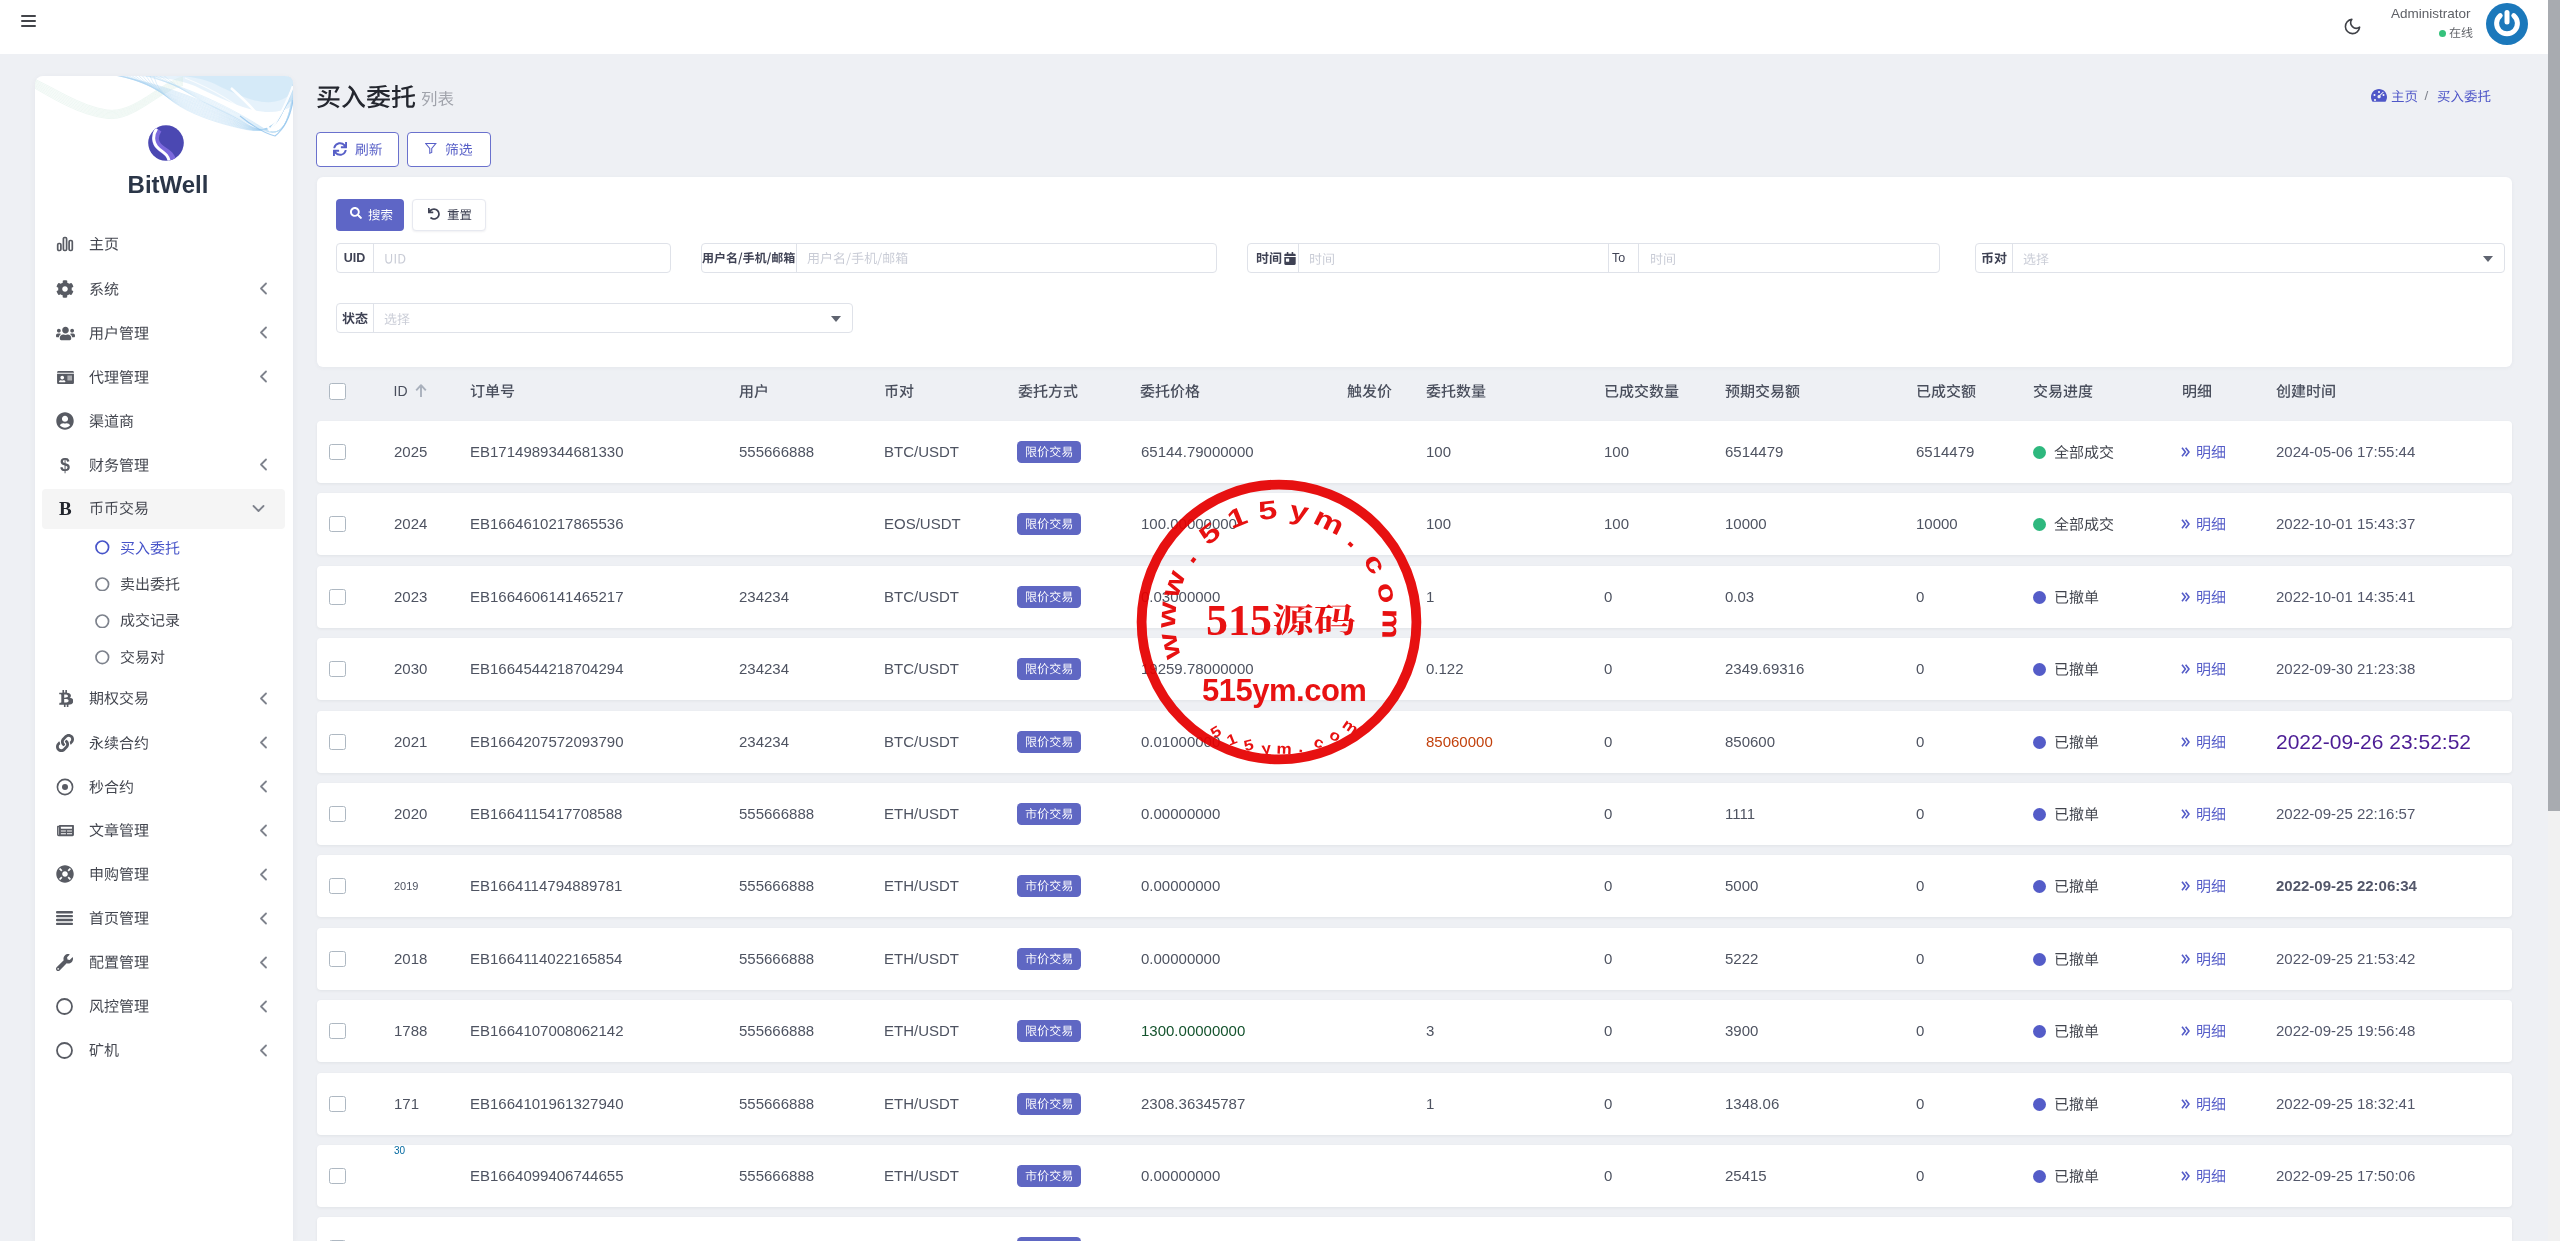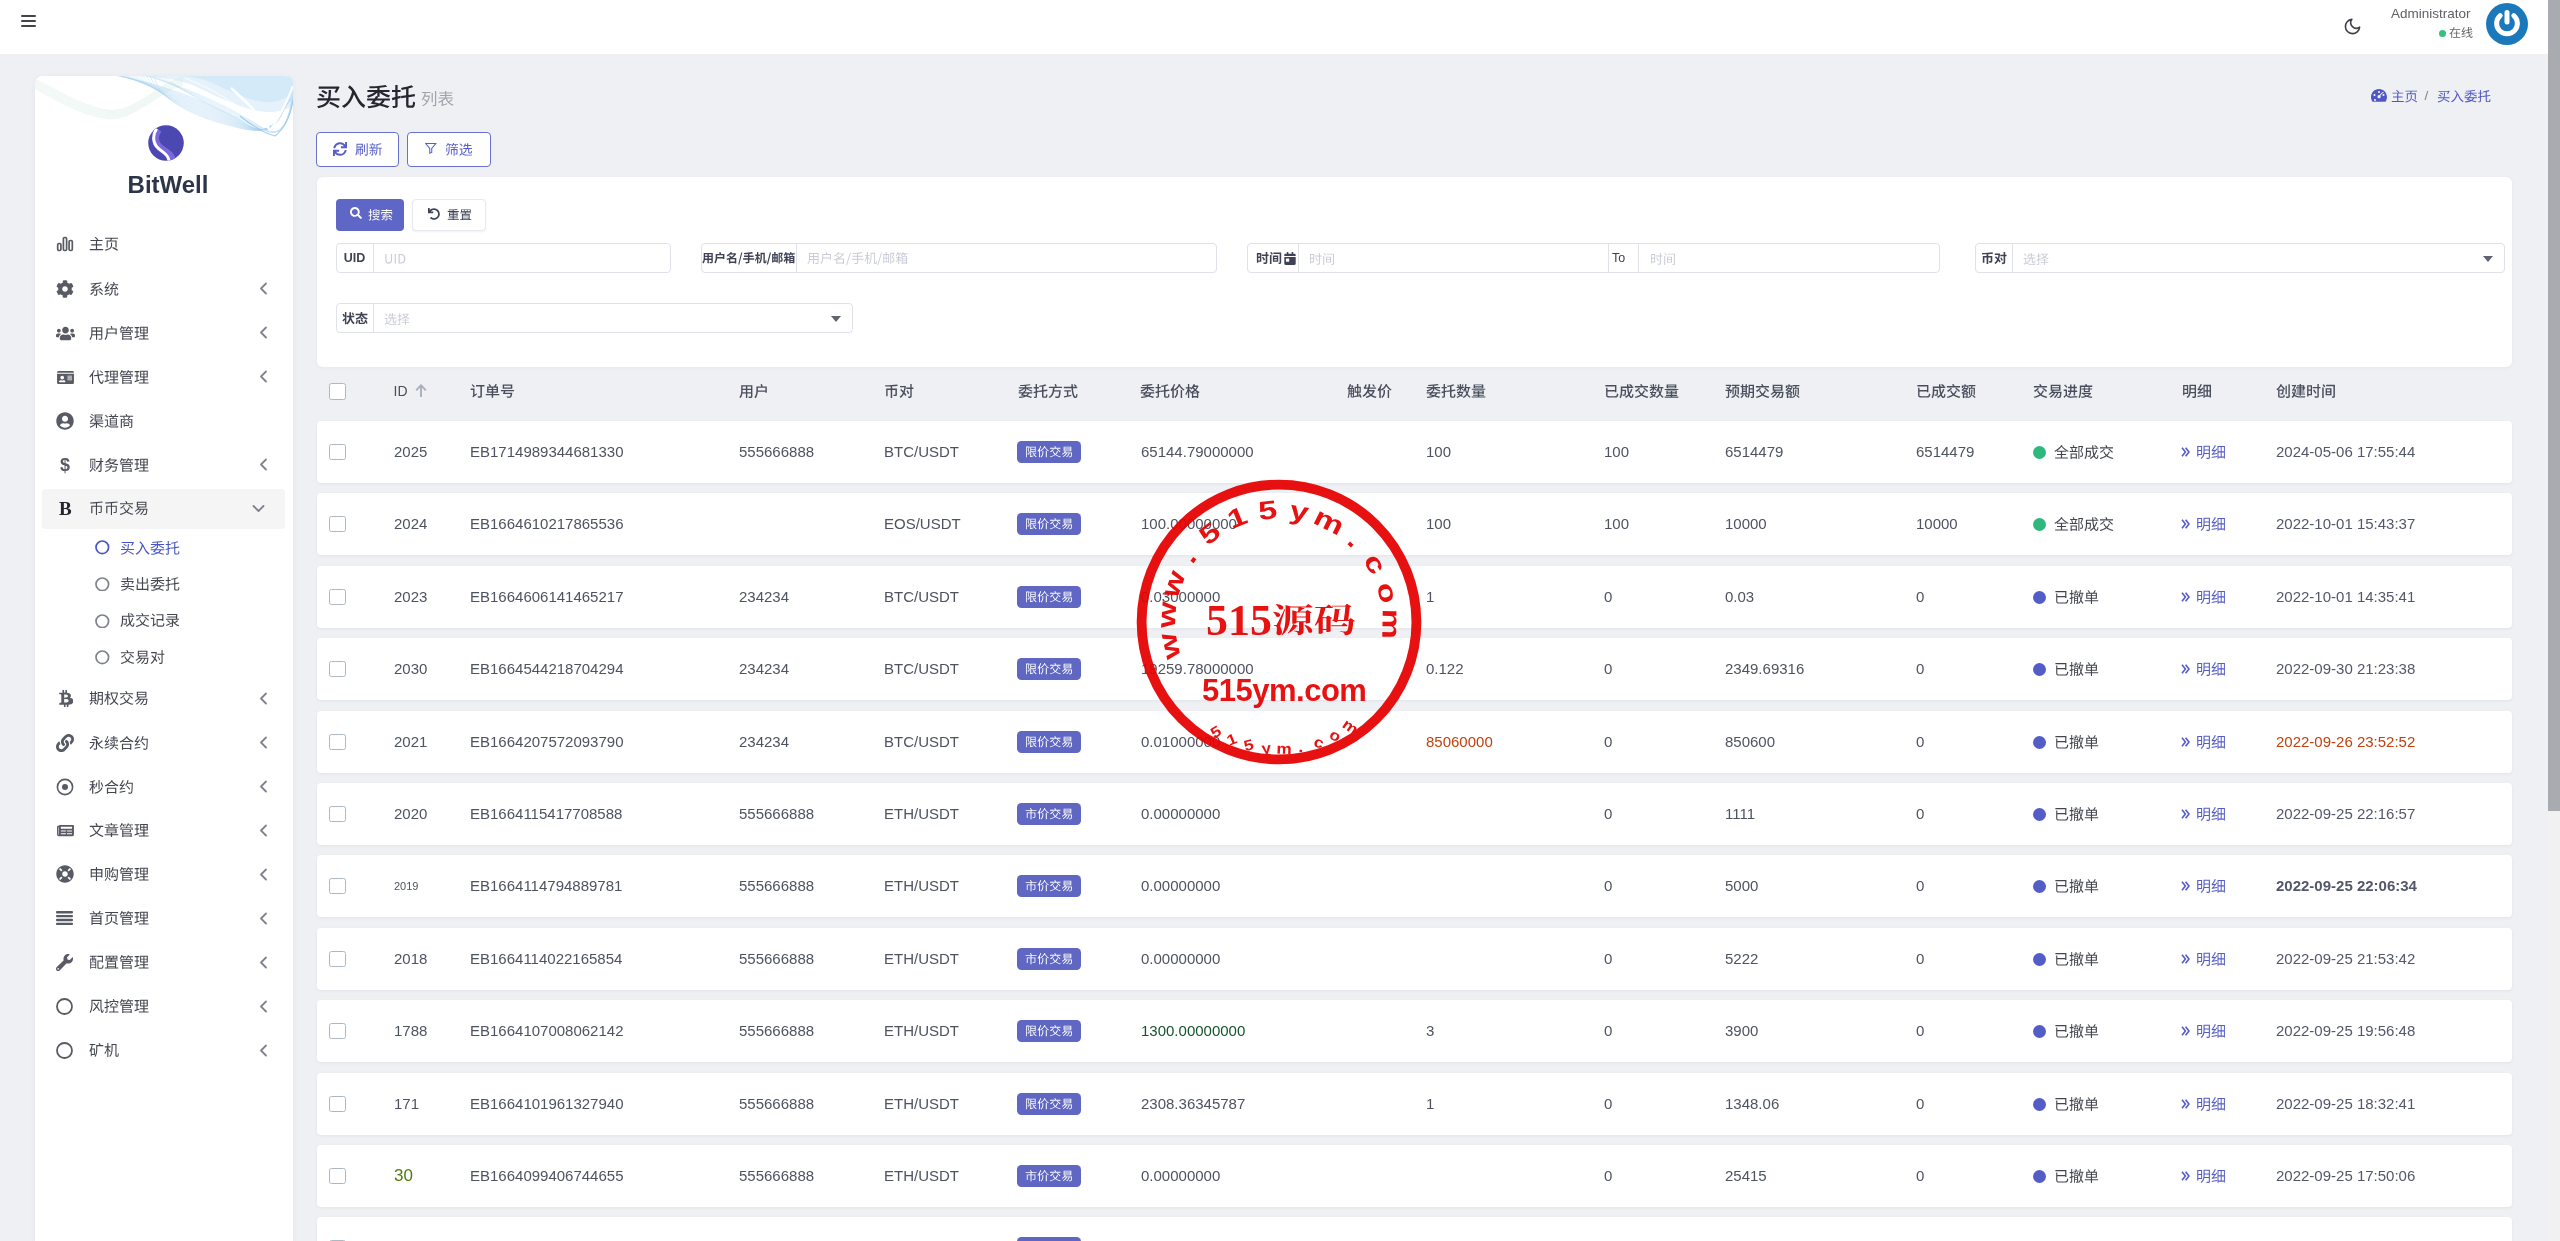--- a/index.html
+++ b/index.html
@@ -676,21 +676,21 @@
 <div class="a" style="left:2033.0px;top:735.5px;width:13.0px;height:13.0px;background:#545cc8;border-radius:50%"></div>
 <svg class="a" style="left:2054.0px;top:734.0px" width="45" height="16" fill="#42454e">
     <use href="#s53"></use>
   </svg>
 <svg class="a" style="left:2180.5px;top:736.0px" width="9" height="12" viewBox="0 0 9 12" fill="none" stroke="#545cc8" stroke-width="1.6" stroke-linejoin="round">
     <path d="M1 1.8 L4.4 6 L1 10.2 M4.6 1.8 L8 6 L4.6 10.2"></path>
   </svg>
 <svg class="a" style="left:2196.0px;top:734.0px" width="30" height="16" fill="#545cc8">
     <use href="#s52"></use>
   </svg>
-<div class="a" style="left:2276.0px;top:733.0px;font-size:15.0px;line-height:18px;color:#c2410c;font-weight:400;font-family:'Liberation Sans',sans-serif">2022-09-26 23:52:52</div>
+<div class="a" style="left:2276.0px;top:733.0px;font-size:21px;line-height:18px;color:#4c1d95;font-weight:400;font-family:'Liberation Sans',sans-serif">2022-09-26 23:52:52</div>
 <div class="a" style="left:317.0px;top:783.0px;width:2195.0px;height:62.0px;background:#fff;border-radius:4px;box-shadow:0 1px 3px rgba(56,65,74,.07)"></div>
 <div class="a" style="left:329.0px;top:805.7px;width:16.5px;height:16.5px;background:#fff;border:1.6px solid #aeb8c2;border-radius:2.5px"></div>
 <div class="a" style="left:394.0px;top:805.0px;font-size:15.0px;line-height:18px;color:#4e5361;font-weight:400;font-family:'Liberation Sans',sans-serif">2020</div>
 <div class="a" style="left:470.0px;top:805.0px;font-size:15.0px;line-height:18px;color:#4e5361;font-weight:400;font-family:'Liberation Sans',sans-serif">EB1664115417708588</div>
 <div class="a" style="left:739.0px;top:805.0px;font-size:15.0px;line-height:18px;color:#4e5361;font-weight:400;font-family:'Liberation Sans',sans-serif">555666888</div>
 <div class="a" style="left:884.0px;top:805.0px;font-size:15.0px;line-height:18px;color:#4e5361;font-weight:400;font-family:'Liberation Sans',sans-serif">ETH/USDT</div>
 <div class="a" style="left:1016.5px;top:802.7px;width:64.0px;height:22.6px;background:#5f67c3;border-radius:4.5px"></div>
 <svg class="a" style="left:1024.5px;top:807.0px" width="49" height="14" fill="#fff">
     <use href="#s54"></use>
   </svg>
@@ -806,21 +806,21 @@
   </svg>
 <svg class="a" style="left:2180.5px;top:1098.0px" width="9" height="12" viewBox="0 0 9 12" fill="none" stroke="#545cc8" stroke-width="1.6" stroke-linejoin="round">
     <path d="M1 1.8 L4.4 6 L1 10.2 M4.6 1.8 L8 6 L4.6 10.2"></path>
   </svg>
 <svg class="a" style="left:2196.0px;top:1096.0px" width="30" height="16" fill="#545cc8">
     <use href="#s52"></use>
   </svg>
 <div class="a" style="left:2276.0px;top:1095.0px;font-size:15.0px;line-height:18px;color:#53576A;font-weight:400;font-family:'Liberation Sans',sans-serif">2022-09-25 18:32:41</div>
 <div class="a" style="left:317.0px;top:1145.0px;width:2195.0px;height:62.0px;background:#fff;border-radius:4px;box-shadow:0 1px 3px rgba(56,65,74,.07)"></div>
 <div class="a" style="left:329.0px;top:1167.7px;width:16.5px;height:16.5px;background:#fff;border:1.6px solid #aeb8c2;border-radius:2.5px"></div>
-<div class="a" style="left:394.0px;top:1167.0px;font-size:17px;line-height:18px;color:#4d7c0f;font-weight:400;font-family:'Liberation Sans',sans-serif">30</div>
+<div class="a" style="left:394.0px;top:1142px;font-size:10px;line-height:18px;color:#0369a1;font-weight:400;font-family:'Liberation Sans',sans-serif">30</div>
 <div class="a" style="left:470.0px;top:1167.0px;font-size:15.0px;line-height:18px;color:#4e5361;font-weight:400;font-family:'Liberation Sans',sans-serif">EB1664099406744655</div>
 <div class="a" style="left:739.0px;top:1167.0px;font-size:15.0px;line-height:18px;color:#4e5361;font-weight:400;font-family:'Liberation Sans',sans-serif">555666888</div>
 <div class="a" style="left:884.0px;top:1167.0px;font-size:15.0px;line-height:18px;color:#4e5361;font-weight:400;font-family:'Liberation Sans',sans-serif">ETH/USDT</div>
 <div class="a" style="left:1016.5px;top:1164.7px;width:64.0px;height:22.6px;background:#5f67c3;border-radius:4.5px"></div>
 <svg class="a" style="left:1024.5px;top:1169.0px" width="49" height="14" fill="#fff">
     <use href="#s54"></use>
   </svg>
 <div class="a" style="left:1141.0px;top:1167.0px;font-size:15.0px;line-height:18px;color:#4e5361;font-weight:400;font-family:'Liberation Sans',sans-serif">0.00000000</div>
 <div class="a" style="left:1604.0px;top:1167.0px;font-size:15.0px;line-height:18px;color:#4e5361;font-weight:400;font-family:'Liberation Sans',sans-serif">0</div>
 <div class="a" style="left:1725.0px;top:1167.0px;font-size:15.0px;line-height:18px;color:#4e5361;font-weight:400;font-family:'Liberation Sans',sans-serif">25415</div>

